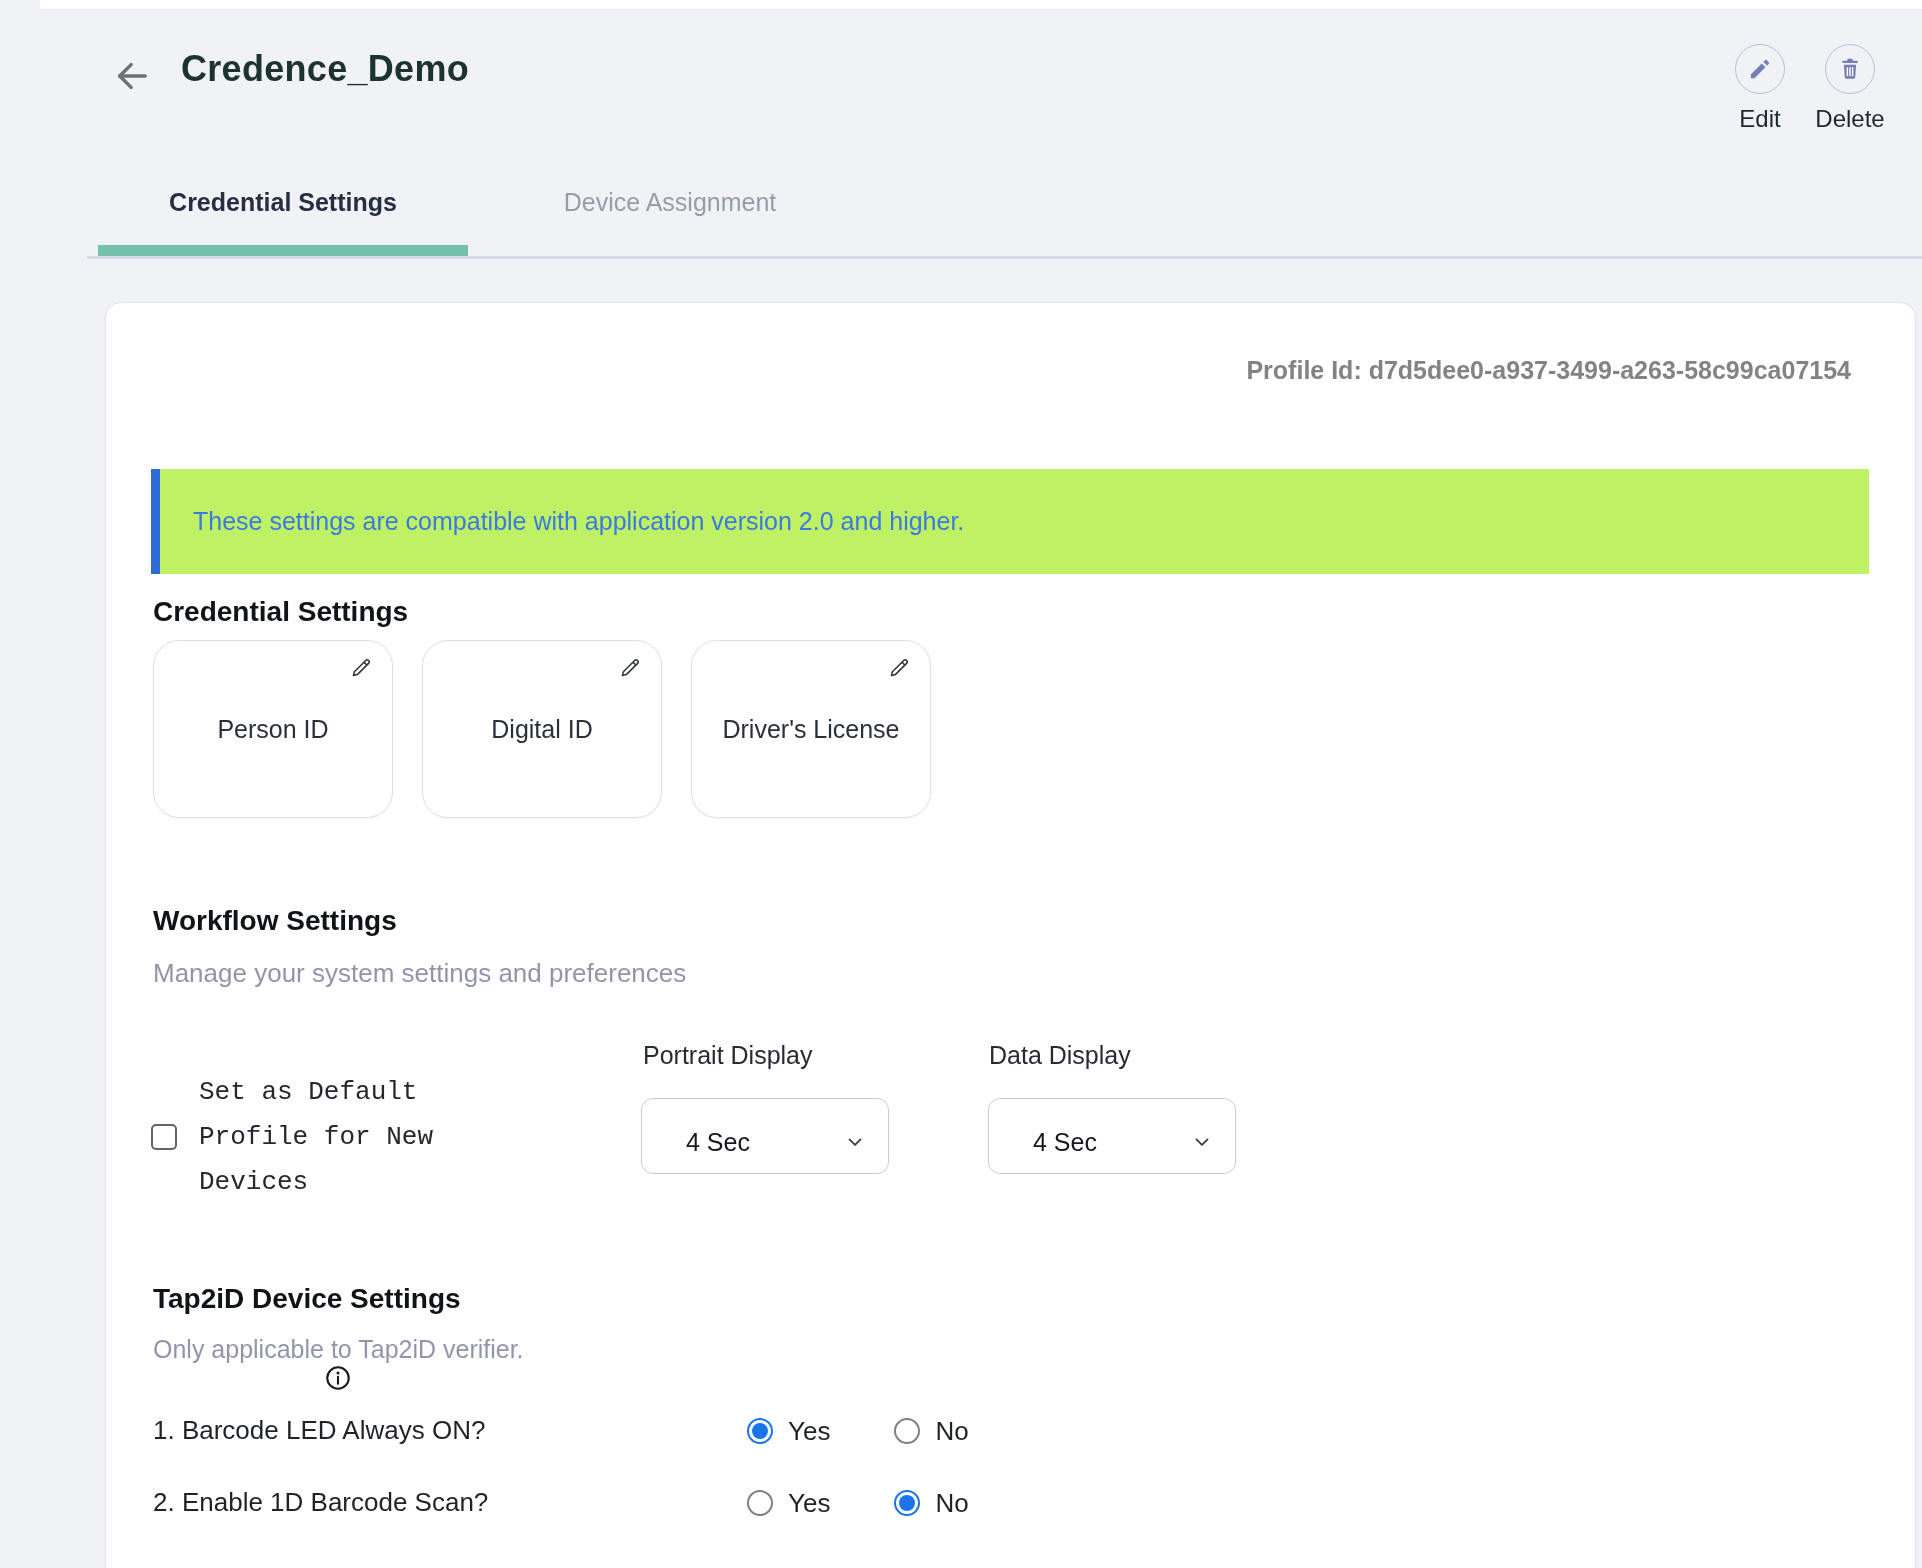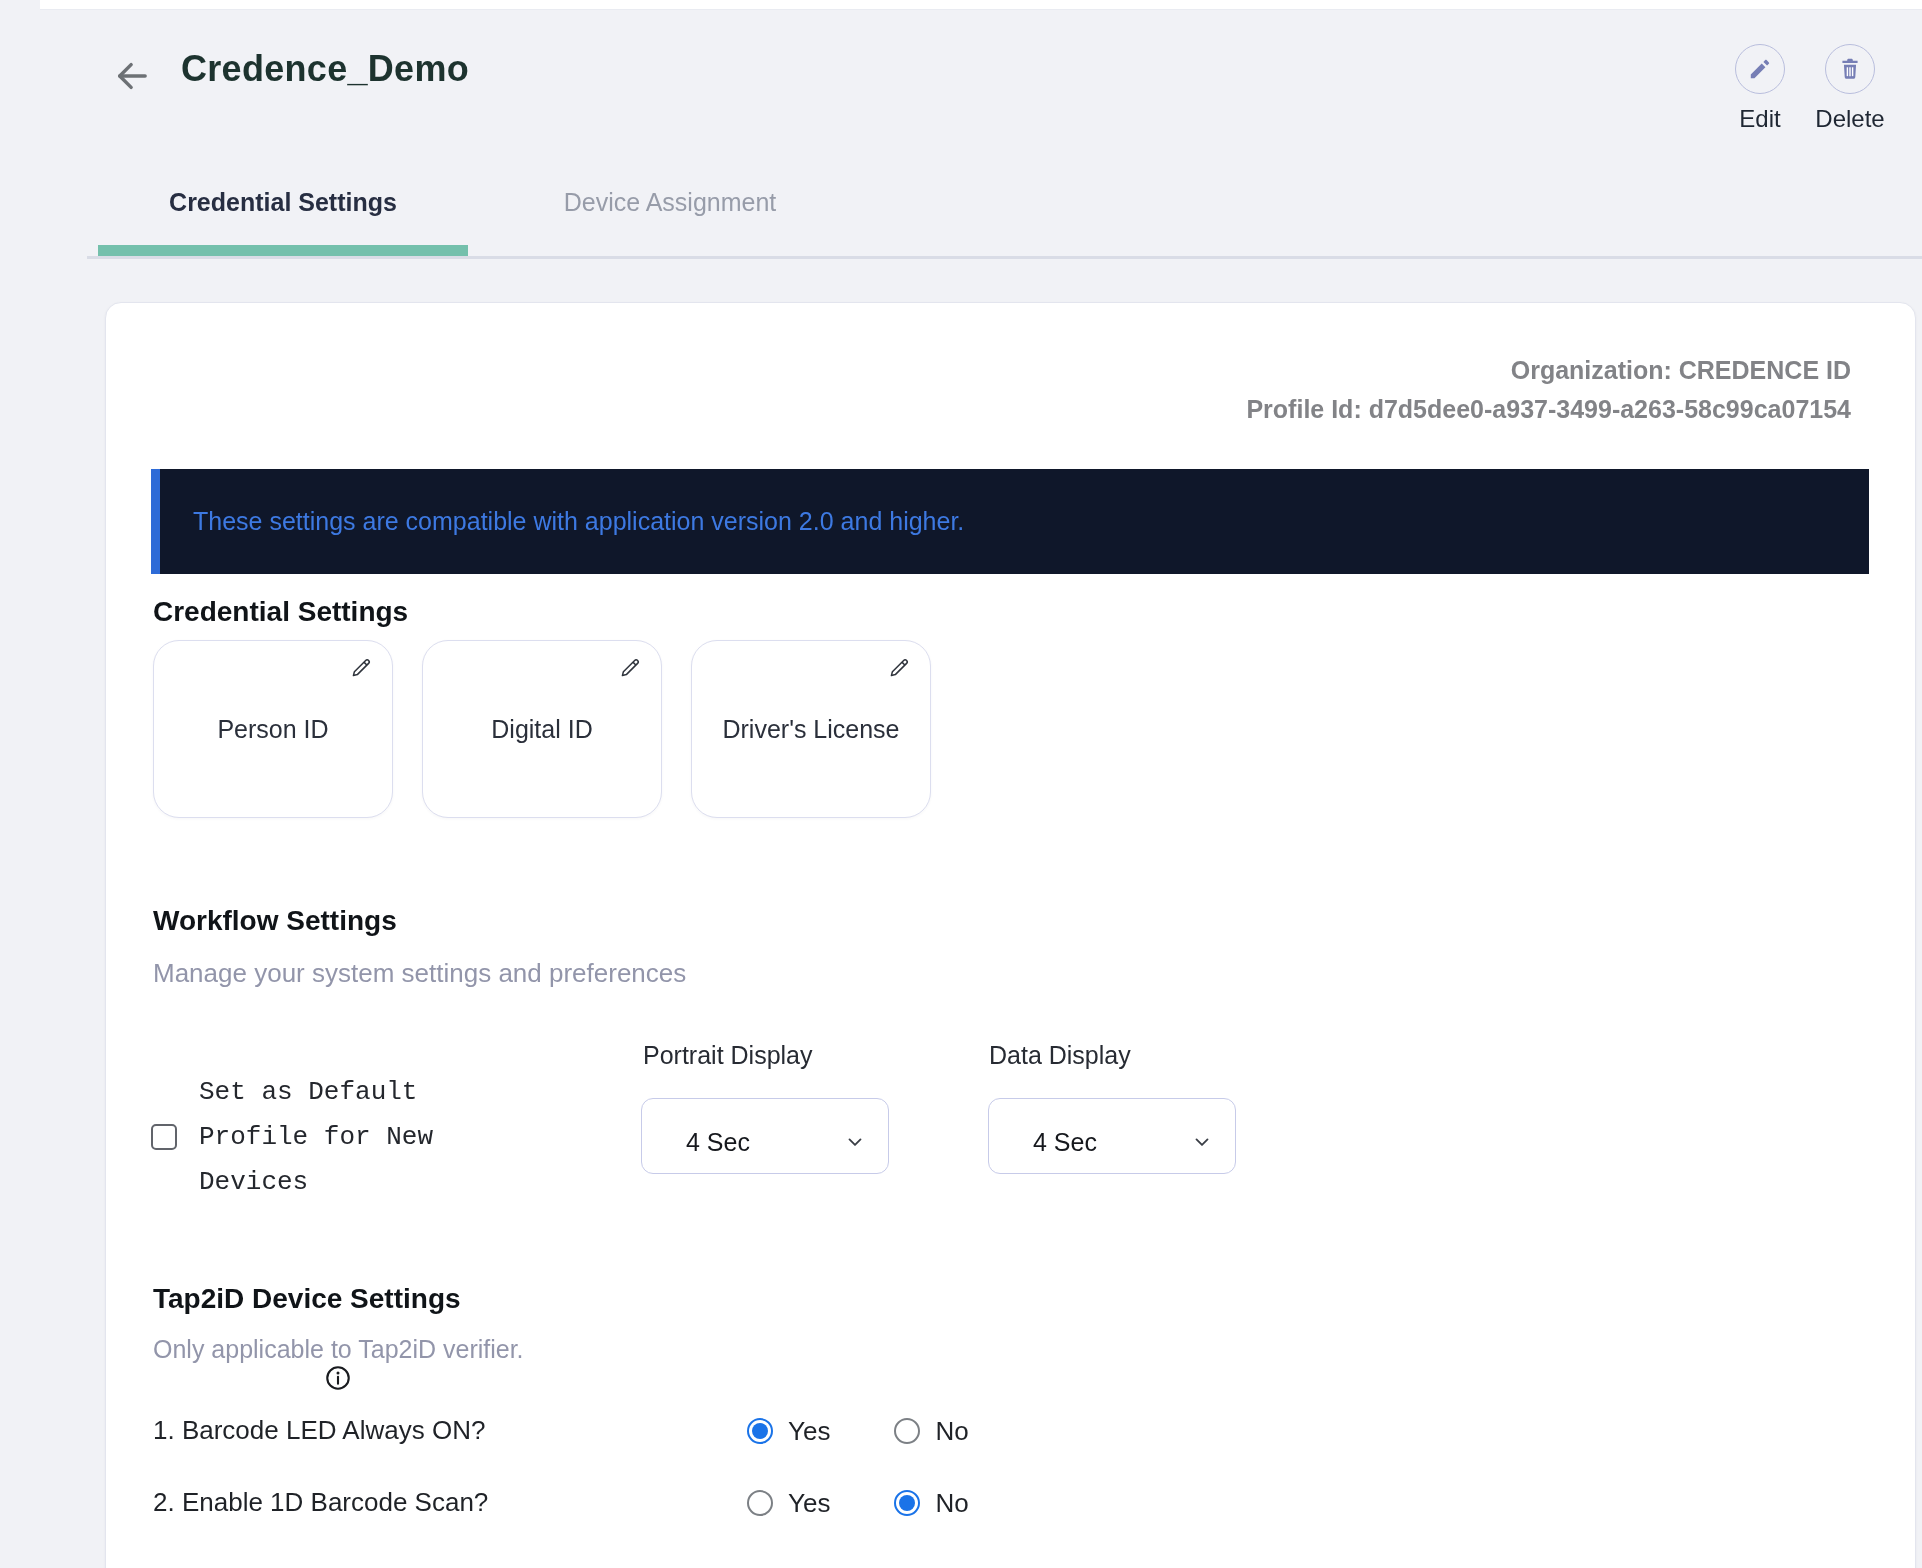--- a/index.html
+++ b/index.html
@@ -34,21 +34,21 @@
   .tabs-divider{position:absolute;left:47px;top:256px;width:1866px;height:3px;background:#d9dce6;}
 
   
   .panel{position:absolute;left:65px;top:302px;width:1811px;height:1300px;background:#ffffff;
          border:1px solid #e3e5ee;border-radius:16px;box-shadow:0 1px 3px rgba(30,35,60,.05);
          box-sizing:border-box;}
 
   .org-block{position:absolute;right:64px;top:48px;text-align:right;font-size:25px;
              color:#828387;font-weight:700;line-height:39px;}
 
-  .banner{position:absolute;left:45px;top:166px;width:1718px;height:105px;background:#0f172a;
+  .banner{position:absolute;left:45px;top:166px;width:1718px;height:105px;background:#bef264;
           border-left:9px solid #2e6bd7;display:flex;align-items:center;padding-left:33px;
           box-sizing:border-box;font-size:25px;color:#3d79e2;}
 
   .section-heading{position:absolute;left:47px;font-size:28px;font-weight:700;color:#101418;}
   #cred-heading{top:293px;}
   #workflow-heading{top:602px;}
   #tap2id-heading{top:980px;}
 
   .section-sub{position:absolute;left:47px;font-size:26px;color:#9295aa;}
   #workflow-sub{top:655px;}
@@ -138,21 +138,20 @@
   </button>
 
   <button class="tab" id="tab-credential">Credential Settings</button>
   <button class="tab" id="tab-device">Device Assignment</button>
   <div class="tab-underline"></div>
   <div class="tabs-divider"></div>
 
   <div class="panel">
 
     <div class="org-block">
-      <div>Organization: CREDENCE ID</div>
       <div>Profile Id: d7d5dee0-a937-3499-a263-58c99ca07154</div>
     </div>
 
     <div class="banner">
       <span>These settings are compatible with application version 2.0 and higher.</span>
     </div>
 
     <div class="section-heading" id="cred-heading">Credential Settings</div>
 
     <div class="cred-cards">

